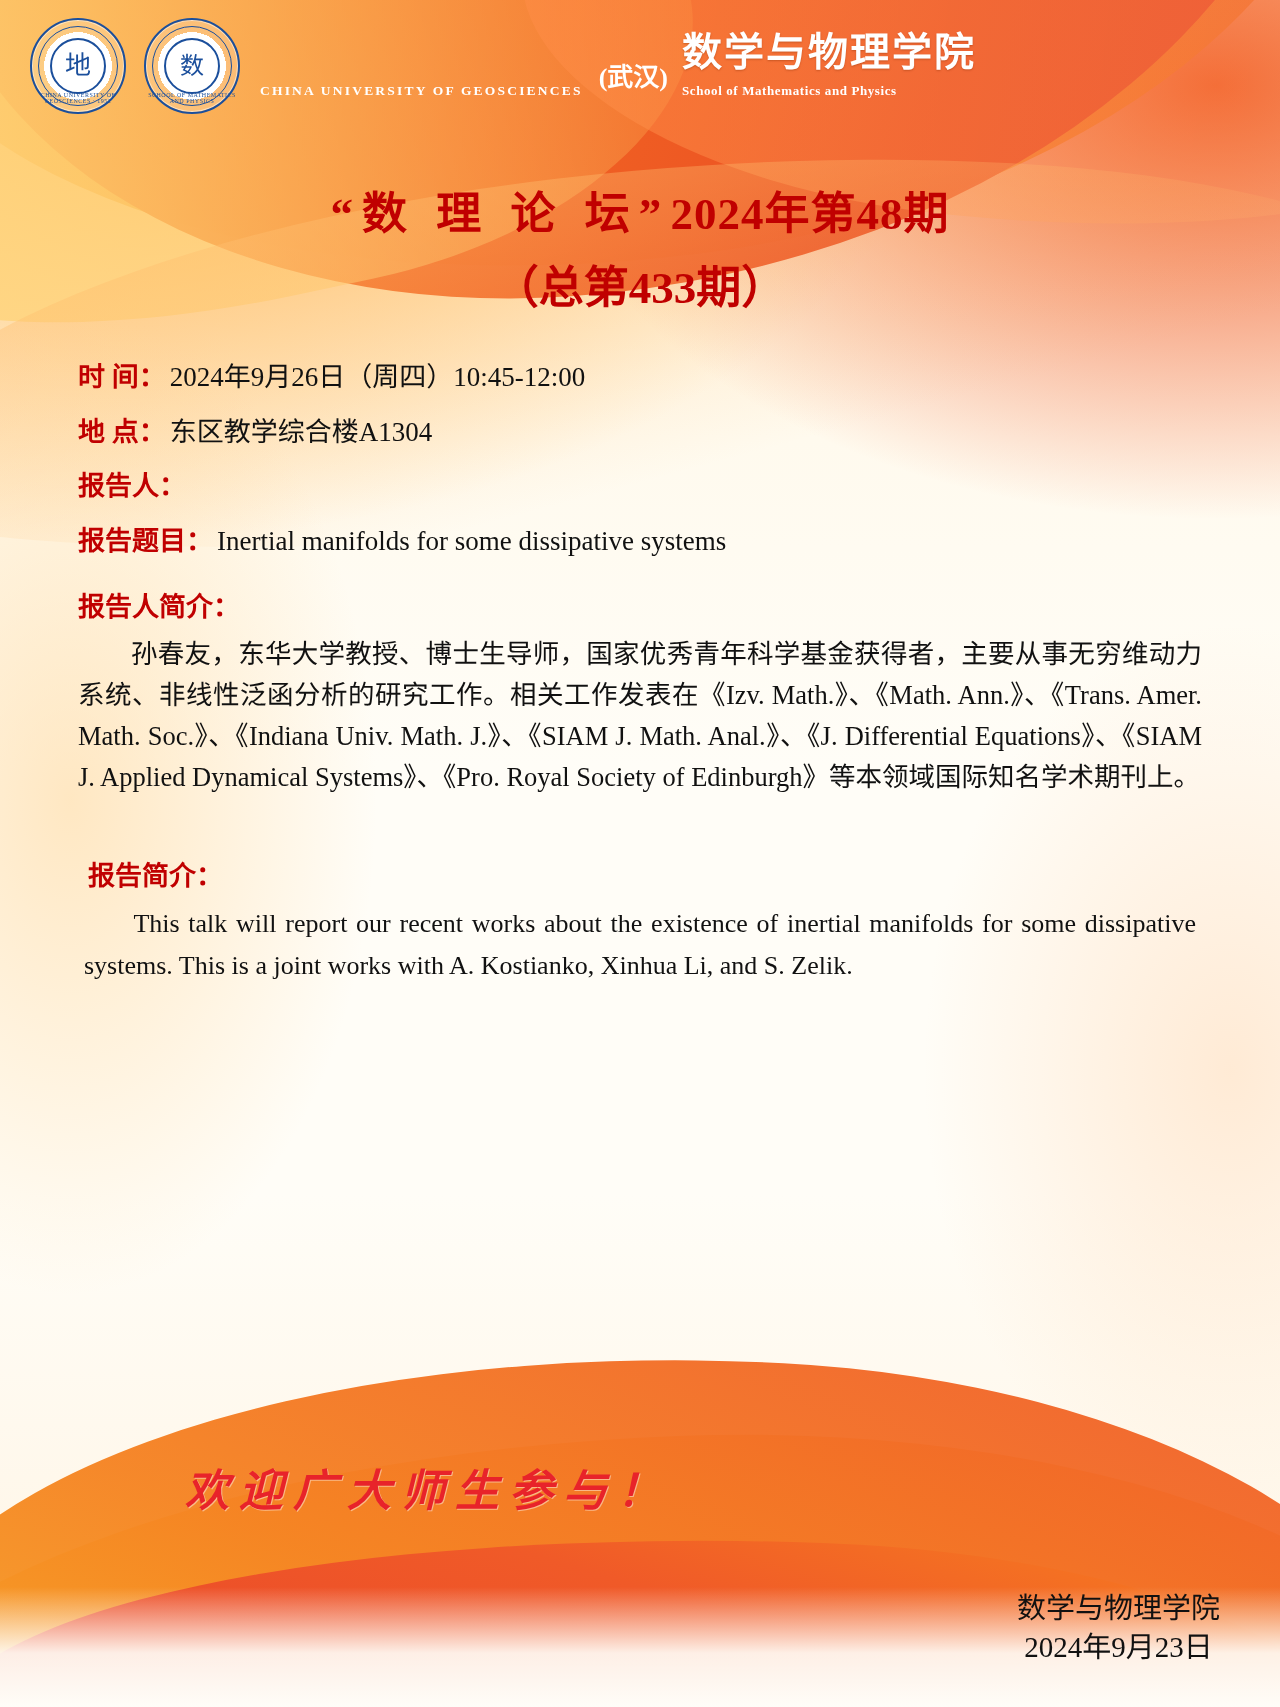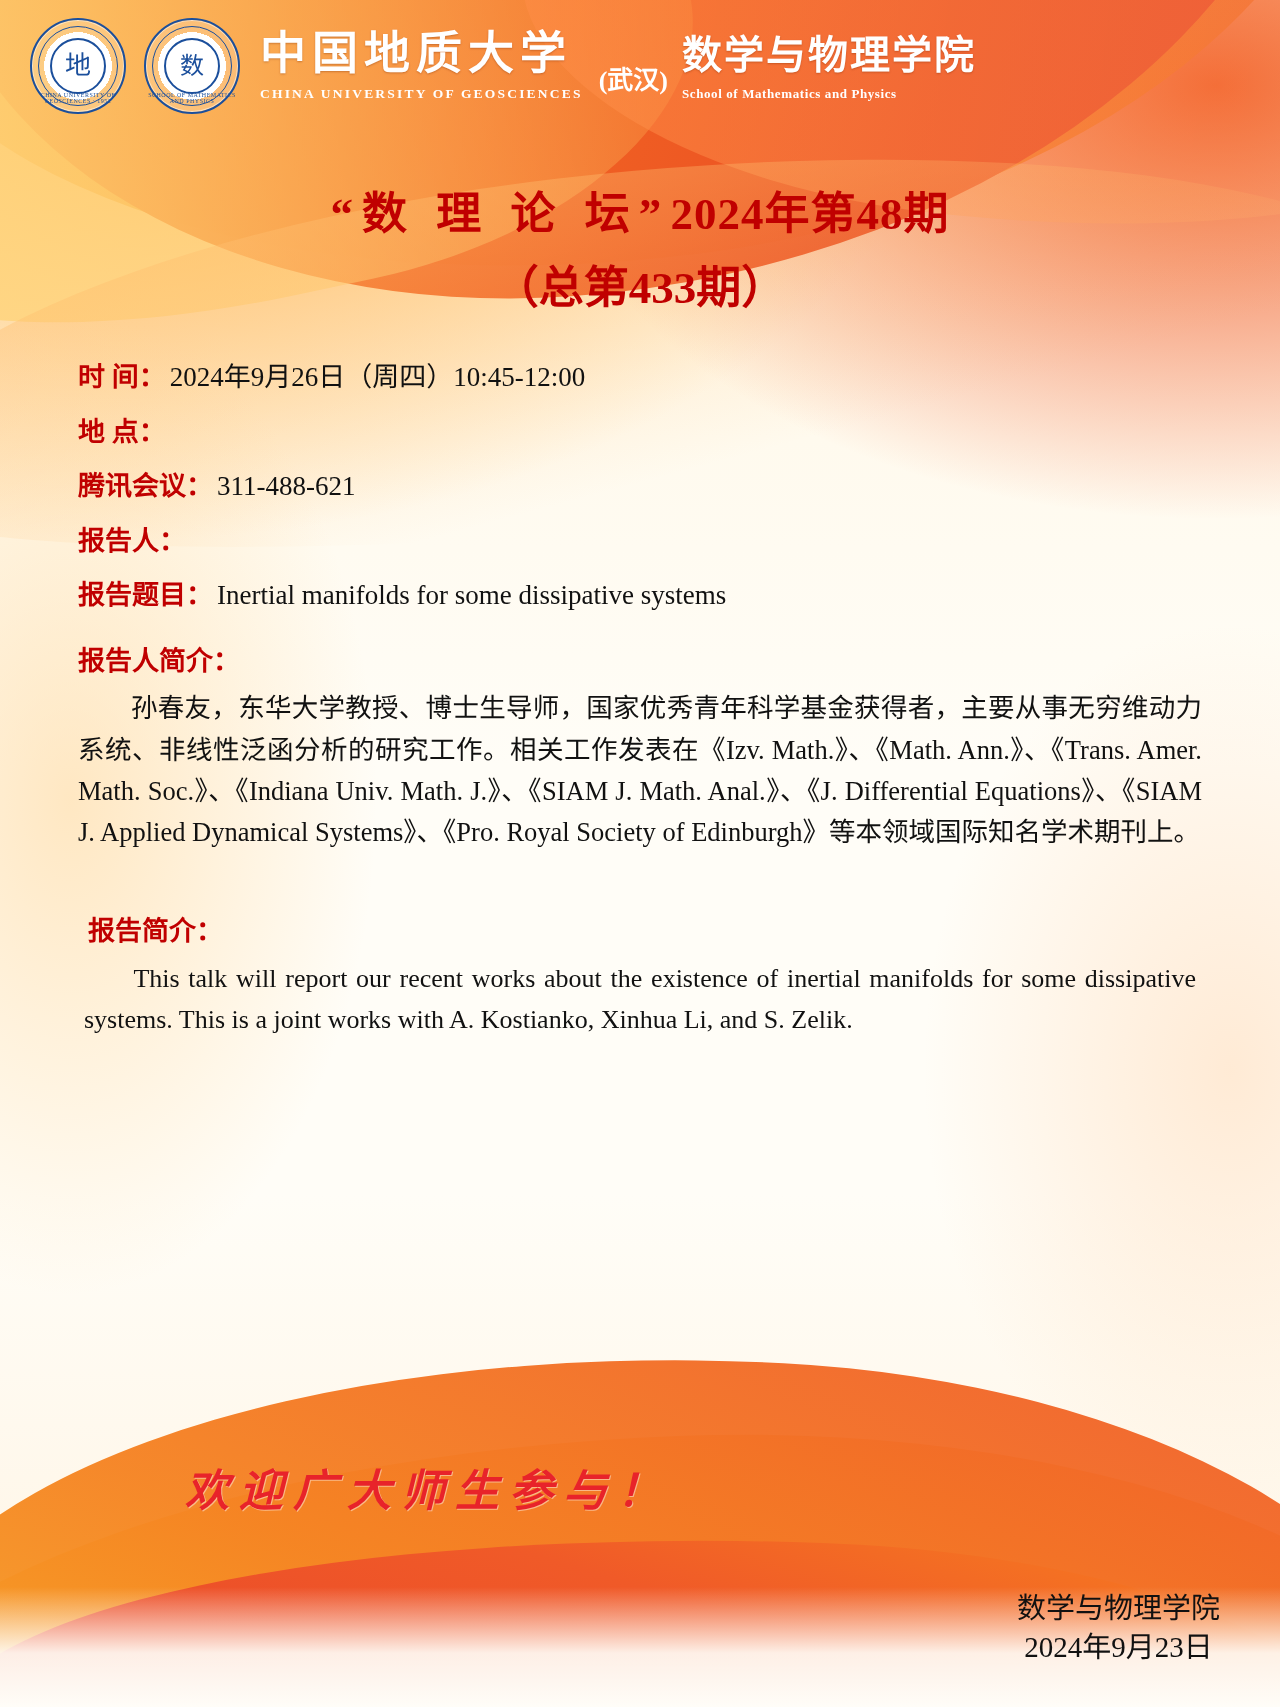--- a/index.html
+++ b/index.html
@@ -285,21 +285,20 @@
       <div class="seal-core">地</div>
       <div class="seal-ring-text">CHINA UNIVERSITY OF GEOSCIENCES · 1952</div>
     </div>
     <div class="seal seal2">
       <div class="seal-core b">数</div>
       <div class="seal-ring-text">SCHOOL OF MATHEMATICS AND PHYSICS</div>
     </div>
 
     <div class="title-block">
       <div class="univ-col">
-        <div class="cn-univ">中国地质大学</div>
         <div class="en-univ">CHINA UNIVERSITY OF GEOSCIENCES</div>
       </div>
       <div class="wuhan">(武汉)</div>
       <div class="school-col">
         <div class="school-cn">数学与物理学院</div>
         <div class="school-en">School of Mathematics and Physics</div>
       </div>
     </div>
   </div>
 
@@ -312,26 +311,23 @@
 
   <div class="content">
 
     <div class="info-row">
       <span class="info-label">时  间：</span>
       <span class="info-value">2024年9月26日（周四）10:45-12:00</span>
     </div>
 
     <div class="info-row">
       <span class="info-label">地  点：</span>
-    </div>
-
-    <div class="info-row">
-      <span class="info-label">腾讯会议：</span>
-      <span class="info-value">311-488-621</span>
-    </div>
+      <span class="info-value">东区教学综合楼A1304</span>
+    </div>
+
 
     <div class="info-row">
       <span class="info-label">报告人：</span>
     </div>
 
     <div class="info-row">
       <span class="info-label">报告题目：</span>
       <span class="info-value">Inertial manifolds for some dissipative systems</span>
     </div>
 

